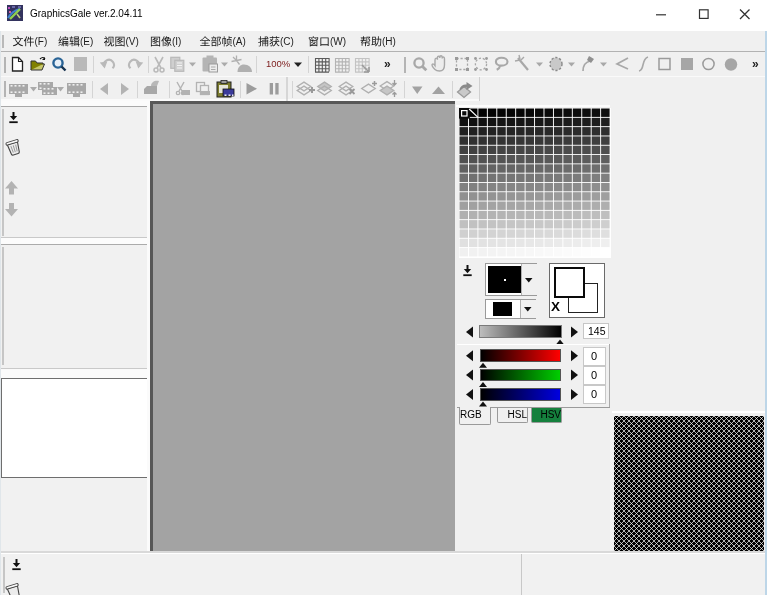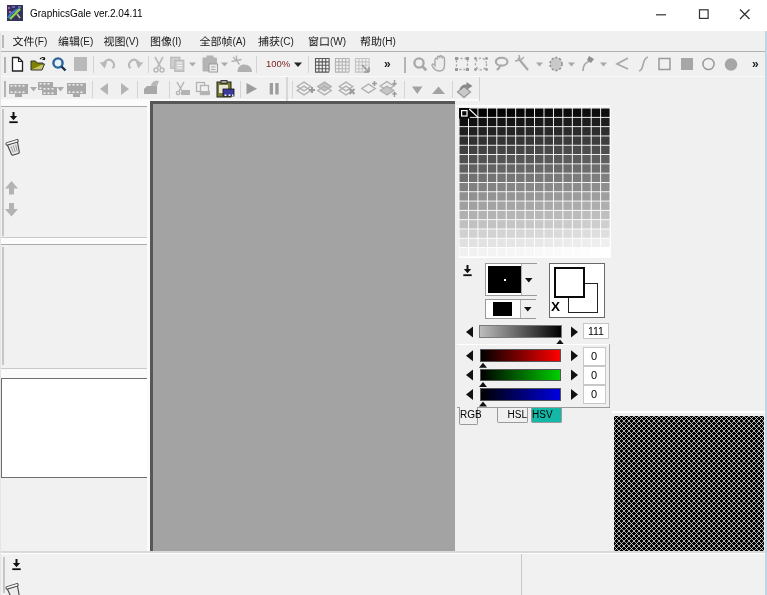--- a/index.html
+++ b/index.html
@@ -541,44 +541,44 @@
 <div class="abs" style="left:554px;top:267px;width:31px;height:31px;background:#fff;border:2.6px solid #0a0a0a;box-sizing:border-box"></div>
 <div class="abs" style="left:551px;top:299px;width:14px;height:16px;font-size:13.5px;font-weight:bold;color:rgba(0,0,0,.99)">X</div>
 <svg class="abs" style="left:464px;top:323px;transform:translateZ(0)" width="146" height="24">
     <path d="M9 3.5v11l-7-5.5z" fill="#111"></path>
     <rect x="15.5" y="2.5" width="82" height="12" fill="none" stroke="#7a7a7a"></rect>
     <path d="M107 3.5v11l7-5.5z" fill="#111"></path>
     <path d="M92 21.5l4-5 4 5z" fill="#111"></path>
     <rect x="119.5" y=".5" width="25" height="15" fill="#fff" stroke="#c6c6c6" stroke-width="1"></rect>
   </svg>
 <div class="abs" style="left:480px;top:326px;width:81px;height:11px;background:linear-gradient(to right,#bdbdbd,#000)"></div>
-<div class="abs" style="left:588px;top:325px;font-size:10.5px;color:#000">111</div>
+<div class="abs" style="left:588px;top:325px;font-size:10.5px;color:#000">145</div>
 <div class="abs" style="left:457px;top:344px;width:153px;height:1px;background:#fff"></div>
 <svg class="abs" style="left:464px;top:345px" width="146" height="64">
     <path d="M9 5.2v11l-7-5.5z" fill="#111"></path>
     <path d="M107 5.2v11l7-5.5z" fill="#111"></path>
     <path d="M15 22.7l4-5 4 5z" fill="#111"></path>
     <path d="M9 24.6v11l-7-5.5z" fill="#111"></path>
     <path d="M107 24.6v11l7-5.5z" fill="#111"></path>
     <path d="M15 42.1l4-5 4 5z" fill="#111"></path>
     <path d="M9 44v11l-7-5.5z" fill="#111"></path>
     <path d="M107 44v11l7-5.5z" fill="#111"></path>
     <path d="M15 61.5l4-5 4 5z" fill="#111"></path>
   </svg>
 <div class="abs" style="left:480px;top:349.2px;width:81px;height:12.5px;background:linear-gradient(to right,#000,#f00);border:1px solid #555;box-sizing:border-box"></div>
 <div class="abs" style="left:583px;top:347px;width:23px;height:19px;background:#fff;border:1px solid #c8c8c8;box-sizing:border-box;font-size:11px;line-height:17px;padding-left:7px">0</div>
 <div class="abs" style="left:480px;top:368.6px;width:81px;height:12.5px;background:linear-gradient(to right,#000,#00ce00);border:1px solid #555;box-sizing:border-box"></div>
 <div class="abs" style="left:583px;top:366px;width:23px;height:19px;background:#fff;border:1px solid #c8c8c8;box-sizing:border-box;font-size:11px;line-height:17px;padding-left:7px">0</div>
 <div class="abs" style="left:480px;top:388px;width:81px;height:12.5px;background:linear-gradient(to right,#000,#0000e0);border:1px solid #555;box-sizing:border-box"></div>
 <div class="abs" style="left:583px;top:385px;width:23px;height:19px;background:#fff;border:1px solid #c8c8c8;box-sizing:border-box;font-size:11px;line-height:17px;padding-left:7px">0</div>
 <div class="abs" style="left:457px;top:407px;width:153px;height:1px;background:#9a9a9a"></div>
 <div class="abs" style="left:609px;top:344px;width:1px;height:63px;background:#aaa"></div>
-<div class="abs" style="left:459px;top:407px;width:19px;height:18px;background:#f0f0f0;border:1px solid #9a9a9a;border-top:none;border-radius:0 0 2px 2px;box-sizing:border-box;font-size:10px;text-align:center;line-height:16px">RGB</div>
+<div class="abs" style="left:459px;top:407px;width:32px;height:18px;background:#f0f0f0;border:1px solid #9a9a9a;border-top:none;border-radius:0 0 2px 2px;box-sizing:border-box;font-size:10px;text-align:left;line-height:16px">RGB</div>
 <div class="abs" style="left:497px;top:408px;width:31px;height:15px;background:#f0f0f0;border:1px solid #9a9a9a;border-top:none;border-radius:0 0 2px 2px;box-sizing:border-box;font-size:10px;text-align:right;line-height:13px">HSL</div>
-<div class="abs" style="left:531px;top:408px;width:31px;height:15px;background:#14b8a6;border:1px solid #9a9a9a;border-top:none;border-radius:0 0 2px 2px;box-sizing:border-box;font-size:10px;text-align:left;line-height:13px">HSV</div>
+<div class="abs" style="left:531px;top:408px;width:31px;height:15px;background:#15803d;border:1px solid #9a9a9a;border-top:none;border-radius:0 0 2px 2px;box-sizing:border-box;font-size:10px;text-align:right;line-height:13px">HSV</div>
 <div class="abs" style="left:612px;top:411px;width:155px;height:141px;background:#f0f0f0"></div>
 <div class="abs" style="left:612px;top:411px;width:155px;height:2px;background:#fff"></div>
 <svg class="abs" style="left:614px;top:416px" width="150" height="135">
     <rect width="150" height="135" fill="#000"></rect>
     <path d="M-135 0l135 135M285 0l-135 135M-130 0l135 135M280 0l-135 135M-125 0l135 135M275 0l-135 135M-120 0l135 135M270 0l-135 135M-115 0l135 135M265 0l-135 135M-110 0l135 135M260 0l-135 135M-105 0l135 135M255 0l-135 135M-100 0l135 135M250 0l-135 135M-95 0l135 135M245 0l-135 135M-90 0l135 135M240 0l-135 135M-85 0l135 135M235 0l-135 135M-80 0l135 135M230 0l-135 135M-75 0l135 135M225 0l-135 135M-70 0l135 135M220 0l-135 135M-65 0l135 135M215 0l-135 135M-60 0l135 135M210 0l-135 135M-55 0l135 135M205 0l-135 135M-50 0l135 135M200 0l-135 135M-45 0l135 135M195 0l-135 135M-40 0l135 135M190 0l-135 135M-35 0l135 135M185 0l-135 135M-30 0l135 135M180 0l-135 135M-25 0l135 135M175 0l-135 135M-20 0l135 135M170 0l-135 135M-15 0l135 135M165 0l-135 135M-10 0l135 135M160 0l-135 135M-5 0l135 135M155 0l-135 135M0 0l135 135M150 0l-135 135M5 0l135 135M145 0l-135 135M10 0l135 135M140 0l-135 135M15 0l135 135M135 0l-135 135M20 0l135 135M130 0l-135 135M25 0l135 135M125 0l-135 135M30 0l135 135M120 0l-135 135M35 0l135 135M115 0l-135 135M40 0l135 135M110 0l-135 135M45 0l135 135M105 0l-135 135M50 0l135 135M100 0l-135 135M55 0l135 135M95 0l-135 135M60 0l135 135M90 0l-135 135M65 0l135 135M85 0l-135 135M70 0l135 135M80 0l-135 135M75 0l135 135M75 0l-135 135M80 0l135 135M70 0l-135 135M85 0l135 135M65 0l-135 135M90 0l135 135M60 0l-135 135M95 0l135 135M55 0l-135 135M100 0l135 135M50 0l-135 135M105 0l135 135M45 0l-135 135M110 0l135 135M40 0l-135 135M115 0l135 135M35 0l-135 135M120 0l135 135M30 0l-135 135M125 0l135 135M25 0l-135 135M130 0l135 135M20 0l-135 135M135 0l135 135M15 0l-135 135M140 0l135 135M10 0l-135 135M145 0l135 135M5 0l-135 135M150 0l135 135M0 0l-135 135" stroke="#fff" stroke-width="0.7" fill="none"></path>
   </svg>
 <div class="abs" style="left:0;top:551px;width:767px;height:2px;background:#d9d9d9"></div>
 <div class="abs" style="left:0;top:553px;width:767px;height:42px;background:#f1f1f1;border-top:1px solid #fff"></div>
 <div class="abs" style="left:3px;top:557px;width:1.5px;height:36px;background:#c6c6c6"></div>
 <svg class="abs" style="left:10px;top:559px" width="14" height="12">

